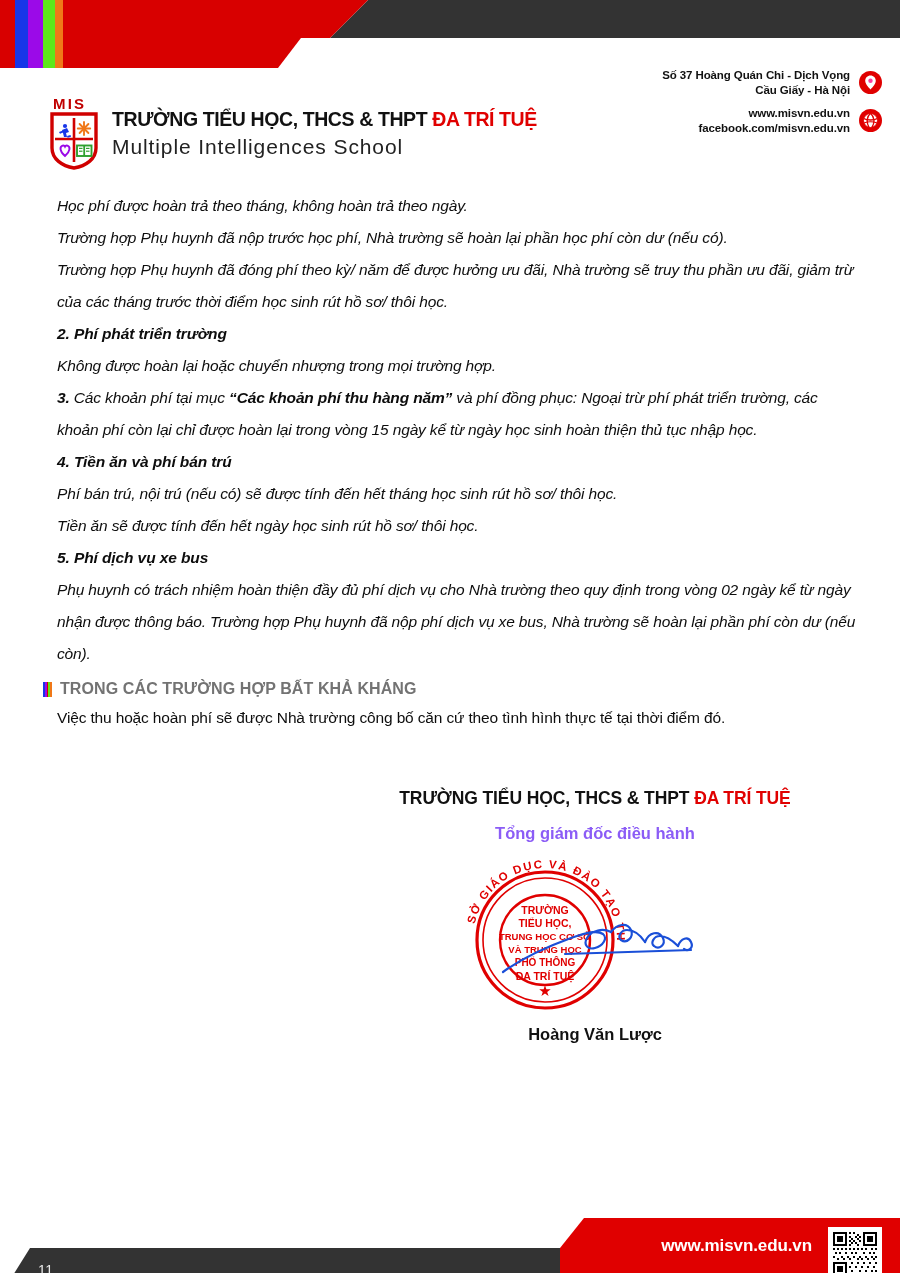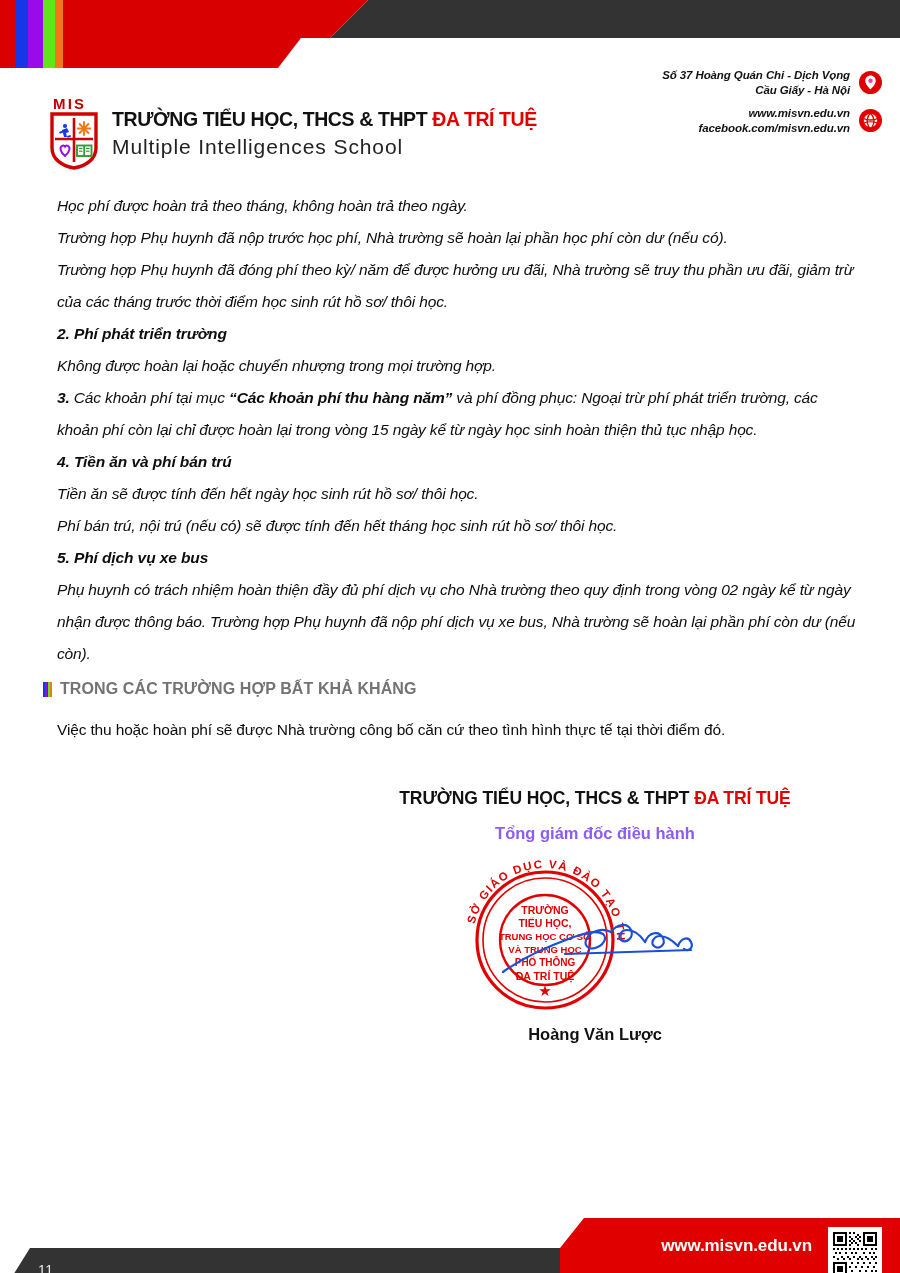--- a/index.html
+++ b/index.html
@@ -126,21 +126,20 @@
     justify-content: flex-end;
   }
   .contact-text {
     text-align: right;
     font-size: 11.5px;
     line-height: 14.5px;
     color: #111111;
     letter-spacing: -0.1px;
     white-space: nowrap;
     font-weight: 600;
-    font-style: italic;
   }
   .contact-icon {
     width: 23px; height: 23px;
     border-radius: 50%;
     background: #e00000;
     display: flex;
     align-items: center;
     justify-content: center;
     flex: 0 0 auto;
   }
@@ -185,21 +184,21 @@
     flex: 0 0 auto;
   }
   .bullet-stripes i { display: block; height: 100%; }
   .section-head-text {
     font-size: 16px;
     font-weight: bold;
     color: #737373;
     letter-spacing: 0.1px;
     line-height: 26px;
   }
-  .p.non-italic { font-style: normal; margin-top: 12px; }
+  .p.non-italic { font-style: normal; }
 
   
   .sign-area {
     position: absolute;
     left: 330px;
     top: 785px;
     width: 530px;
     text-align: center;
   }
   .sign-org {
@@ -384,22 +383,22 @@
     <p class="p">Học phí được hoàn trả theo tháng, không hoàn trả theo ngày.</p>
     <p class="p">Trường hợp Phụ huynh đã nộp trước học phí, Nhà trường sẽ hoàn lại phần học phí còn dư (nếu có).</p>
     <p class="p">Trường hợp Phụ huynh đã đóng phí theo kỳ/ năm để được hưởng ưu đãi, Nhà trường sẽ truy thu phần ưu đãi, giảm trừ của các tháng trước thời điểm học sinh rút hồ sơ/ thôi học.</p>
 
     <p class="heading-num">2. Phí phát triển trường</p>
     <p class="p">Không được hoàn lại hoặc chuyển nhượng trong mọi trường hợp.</p>
 
     <p class="p"><span class="bold">3.</span><span> Các khoản phí tại mục </span><span class="bold">“Các khoản phí thu hàng năm”</span><span> và phí đồng phục: Ngoại trừ phí phát triển trường, các khoản phí còn lại chỉ được hoàn lại trong vòng 15 ngày kể từ ngày học sinh hoàn thiện thủ tục nhập học.</span></p>
 
     <p class="heading-num">4. Tiền ăn và phí bán trú</p>
+    <p class="p">Phí bán trú, nội trú (nếu có) sẽ được tính đến hết tháng học sinh rút hồ sơ/ thôi học.</p>
     <p class="p">Tiền ăn sẽ được tính đến hết ngày học sinh rút hồ sơ/ thôi học.</p>
-    <p class="p">Phí bán trú, nội trú (nếu có) sẽ được tính đến hết tháng học sinh rút hồ sơ/ thôi học.</p>
 
     <p class="heading-num">5. Phí dịch vụ xe bus</p>
     <p class="p">Phụ huynh có trách nhiệm hoàn thiện đầy đủ phí dịch vụ cho Nhà trường theo quy định trong vòng 02 ngày kể từ ngày nhận được thông báo. Trường hợp Phụ huynh đã nộp phí dịch vụ xe bus, Nhà trường sẽ hoàn lại phần phí còn dư (nếu còn).</p>
 
     <div class="section-head">
       <span class="bullet-stripes">
         <i style="width:2px;background:#1736e8"></i>
         <i style="width:2px;background:#9b0ae8"></i>
         <i style="width:2px;background:#d80000"></i>
         <i style="width:2px;background:#5ee81a"></i>

